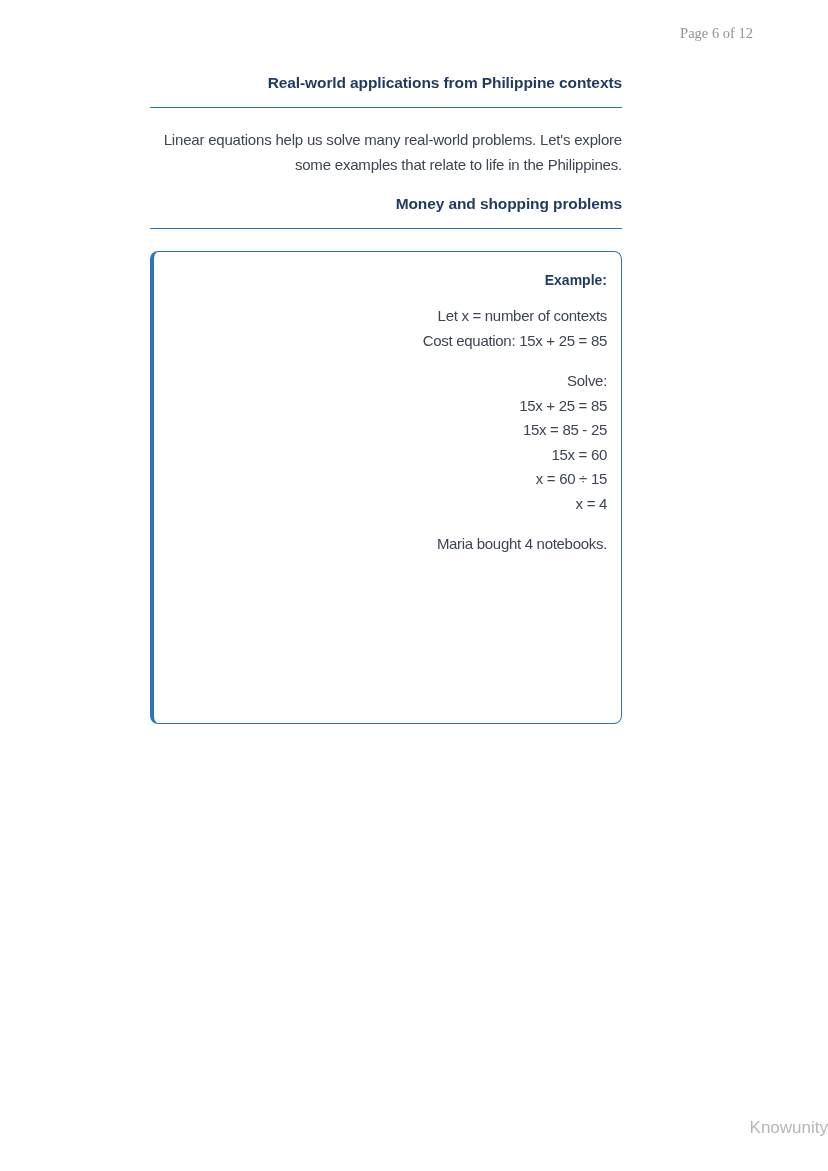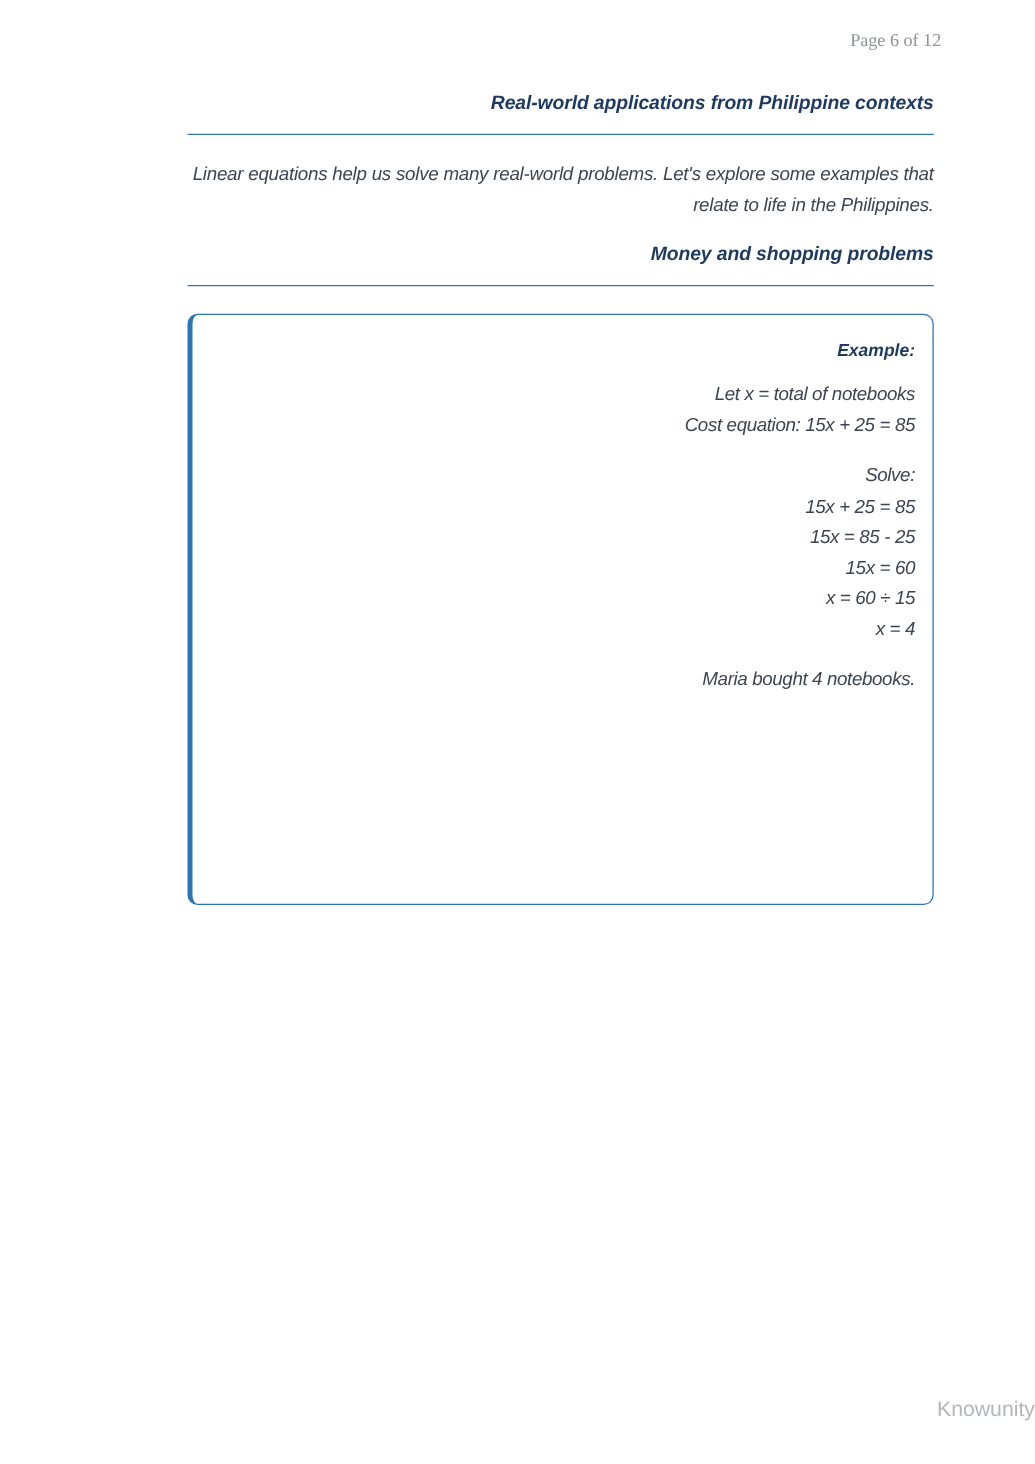--- a/index.html
+++ b/index.html
@@ -23,22 +23,21 @@
   .page-number {
     position: absolute;
     top: 25px; right: 75px;
     font-family: "Liberation Serif", "DejaVu Serif", serif;
     font-size: 14.5px;
     color: var(--page_number);
   }
   .content {
     position: absolute;
     left: 150px; top: 74px;
-    width: 597px;
-    font-style: italic;
+    width: 472px;
   }
   h2.section-heading {
     font-size: 15.5px;
     font-weight: 700;
     color: var(--heading);
     letter-spacing: -0.1px;
     padding-bottom: 15px;
     border-bottom: 1.5px solid var(--rule);
   }
   .intro-paragraph {
@@ -94,21 +93,21 @@
   <p class="intro-paragraph">Linear equations help us solve many real-world problems. Let's explore some examples that relate to life in the Philippines.</p>
 
   <h2 class="section-heading">Money and shopping problems</h2>
 
   <div class="example-box">
 
     <div class="example-title">Example:</div>
 
 
     <div class="line-block">
-      <div>Let x = total of notebooks</div>
+      <div>Let x = number of contexts</div>
       <div>Cost equation: 15x + 25 = 85</div>
     </div>
 
     <div class="line-block">
       <div>Solve:</div>
       <div>15x + 25 = 85</div>
       <div>15x = 85 - 25</div>
       <div>15x = 60</div>
       <div>x = 60 ÷ 15</div>
       <div>x = 4</div>

